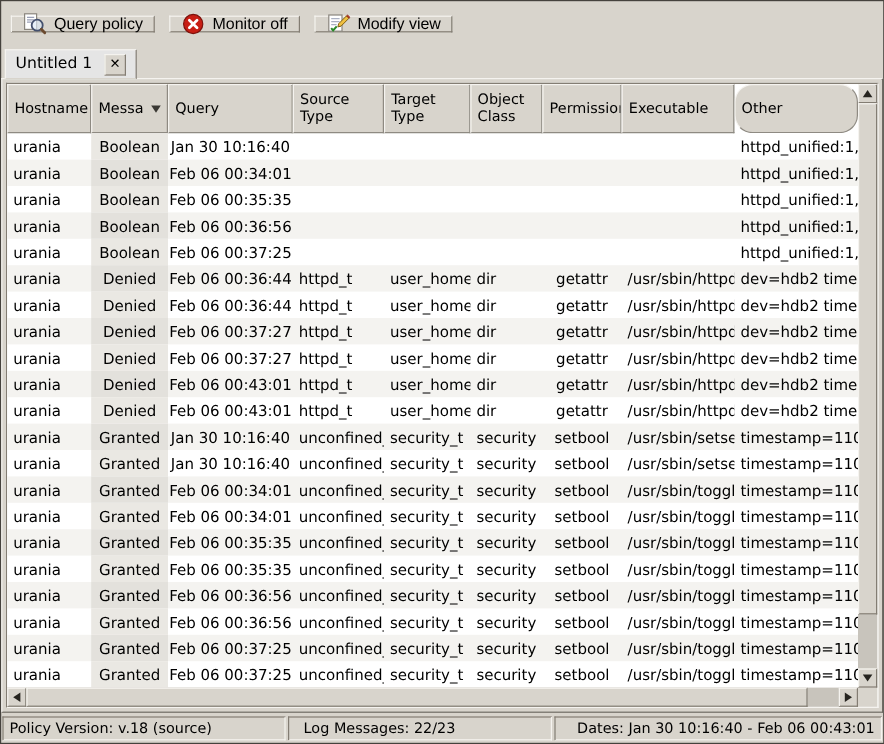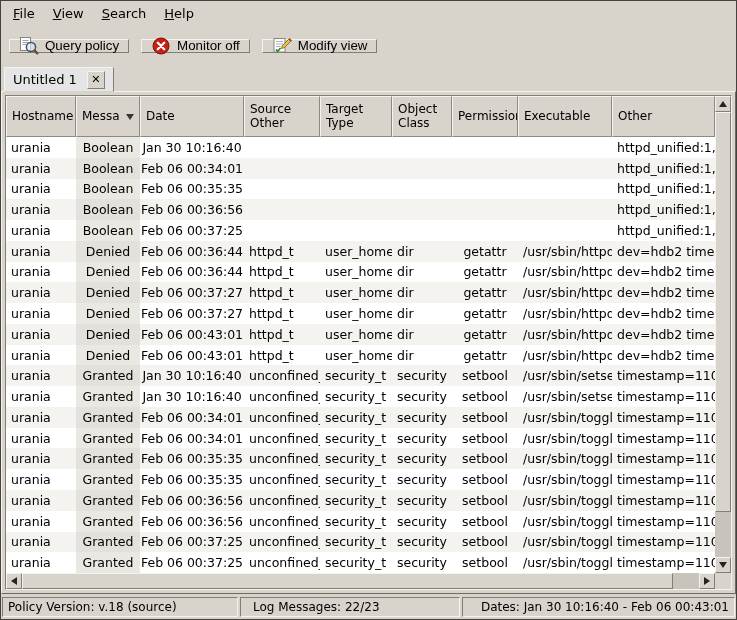--- a/index.html
+++ b/index.html
@@ -103,26 +103,20 @@
   }
   .sp1 { width:236px; }
   .sp2 { width:220px; padding-left:12px; }
   .sp3 { flex:1; justify-content:flex-end; }
 </style>
 </head>
 <body>
 
 <div class="window">
 
-  <div class="menubar">
-    <span class="menu-item">File</span>
-    <span class="menu-item">View</span>
-    <span class="menu-item">Search</span>
-    <span class="menu-item">Help</span>
-  </div>
 
   <div class="toolbar">
     <button class="tbtn">
       <span>
         <svg width="20" height="20" viewBox="0 0 20 20">
           <rect x="1.5" y="1.5" width="10" height="13" fill="#ffffff" stroke="#8a867e"></rect>
           <path d="M3.5 4.5h6M3.5 6.5h6M3.5 8.5h4" stroke="#9aa0b6" stroke-width="1" fill="none"></path>
           <circle cx="12" cy="11" r="4.6" fill="#dce8f6" fill-opacity="0.65" stroke="#44506e" stroke-width="1.5"></circle>
           <line x1="15.4" y1="14.4" x2="18.3" y2="17.3" stroke="#6b4a2f" stroke-width="2.4" stroke-linecap="round"></line>
         </svg>
@@ -164,38 +158,38 @@
       <div class="tablewrap">
         <div class="theader">
             <div class="hcell" style="width: 70px;">
               <span class="hlabel">Hostname</span>
             </div>
             <div class="hcell" style="width: 64px;">
               <span class="hlabel">Messa</span>
               <span class="sortarrow"></span>
             </div>
             <div class="hcell" style="width: 104px;">
-              <span class="hlabel">Date</span>
+              <span class="hlabel">Query</span>
             </div>
             <div class="hcell" style="width: 76px;">
-              <span class="hlabel">Source Other</span>
+              <span class="hlabel">Source Type</span>
             </div>
             <div class="hcell" style="width: 72px;">
               <span class="hlabel">Target Type</span>
             </div>
             <div class="hcell" style="width: 60px;">
               <span class="hlabel">Object Class</span>
             </div>
             <div class="hcell" style="width: 66px;">
               <span class="hlabel">Permission</span>
             </div>
             <div class="hcell" style="width: 94px;">
               <span class="hlabel">Executable</span>
             </div>
-            <div class="hcell" style="flex: 1 1 0%;">
+            <div class="hcell" style="flex: 1 1 0%; border-radius: 15px;">
               <span class="hlabel">Other</span>
             </div>
           </div>
         <div class="tbody">
             <div class="trow even">
               <div class="tcell" style="width: 70px; justify-content: flex-start;">urania</div>
               <div class="tcell sortedcol" style="width: 64px; justify-content: center;">Boolean</div>
               <div class="tcell" style="width: 104px; justify-content: center;">Jan 30 10:16:40</div>
               <div class="tcell" style="width: 76px; justify-content: flex-start;"></div>
               <div class="tcell" style="width: 72px; justify-content: flex-start;"></div>

